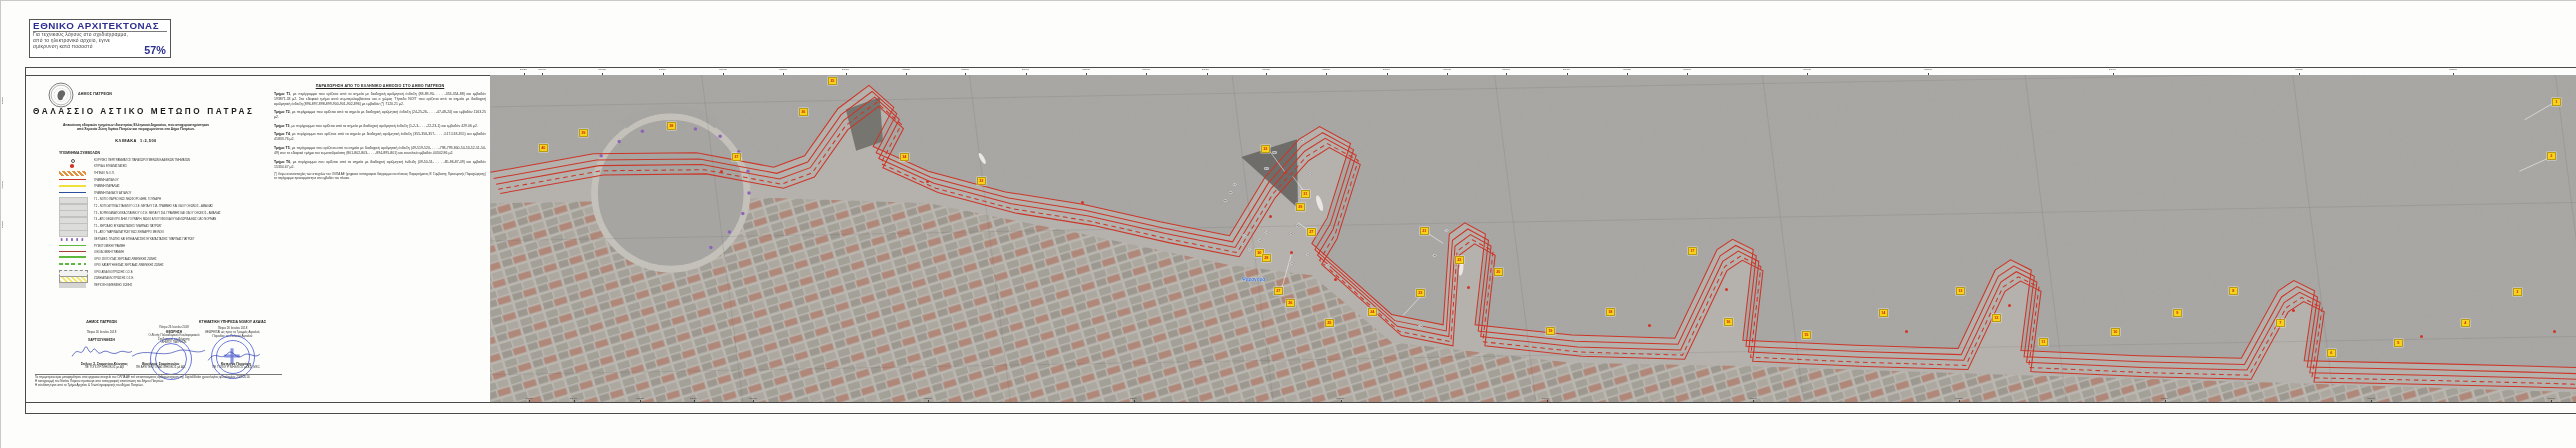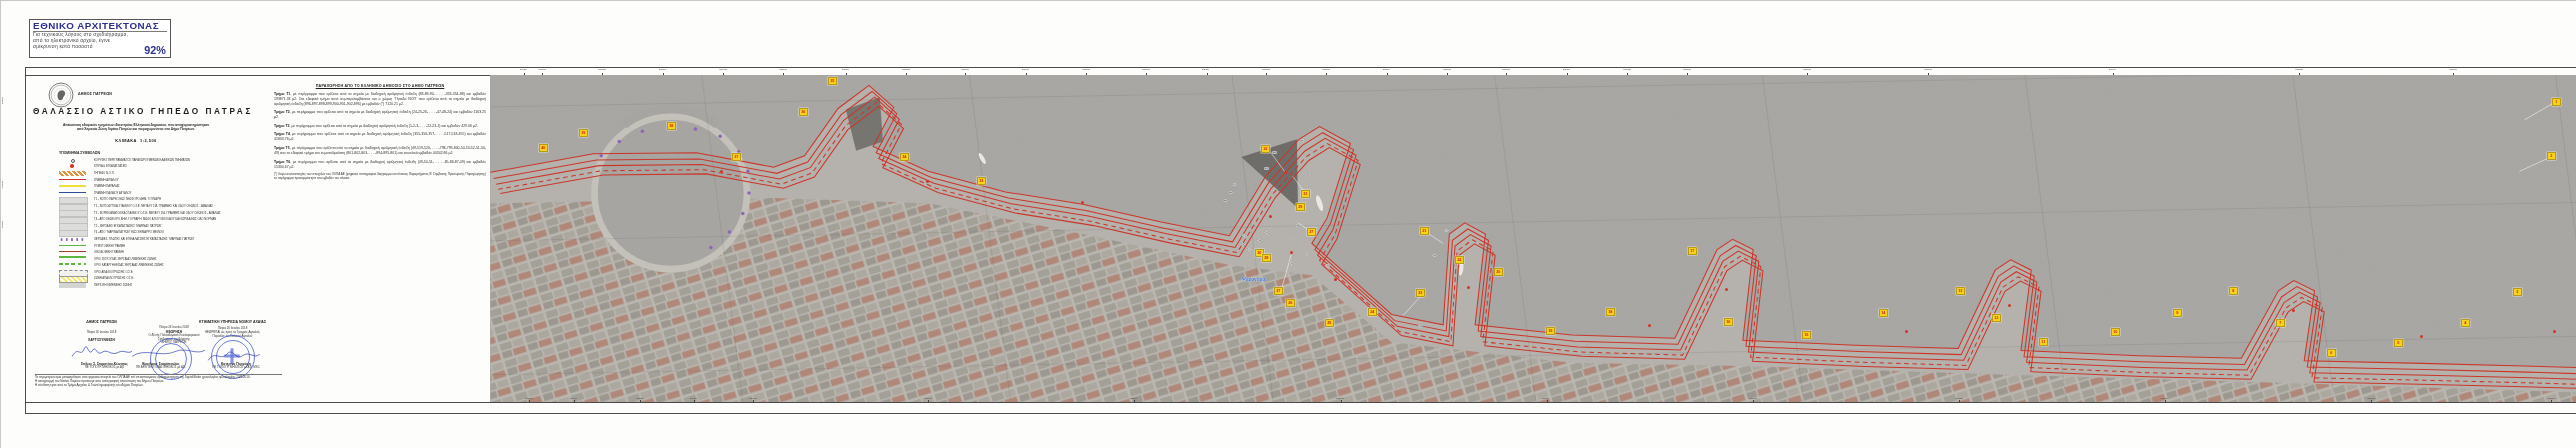--- a/index.html
+++ b/index.html
@@ -69,37 +69,37 @@
 </head>
 <body>
 
 <div class="sheet">
 
   <div class="abs po-stamp">
     <div class="po-title">ΕΘΝΙΚΟ ΑΡΧΙΤΕΚΤΟΝΑΣ</div>
     <div class="po-line">Για τεχνικούς λόγους στο σχεδιάγραμμα,</div>
     <div class="po-line">από το ηλεκτρονικό αρχείο, έγινε</div>
     <div class="po-line">σμίκρυνση κατά ποσοστό</div>
-    <div class="po-pct">92%</div>
+    <div class="po-pct">57%</div>
   </div>
 
   <div class="abs frame-outer"></div>
   <div class="abs hline" style="left:24px;top:74px;width:3385px;"></div>
   <div class="abs hline" style="left:24px;top:401px;width:3385px;"></div>
   <div class="abs vline" style="left:489px;top:74px;height:327px;"></div>
 
   <div>
     <svg class="abs seal" viewBox="0 0 50 50">
       <circle cx="25" cy="25" r="23" fill="none" stroke="#555" stroke-width="1.5"></circle>
       <circle cx="25" cy="25" r="19" fill="none" stroke="#555" stroke-width="0.8"></circle>
       <path d="M20,33 C17,28 18,20 23,17 C28,14 33,17 33,22 C33,26 30,27 29,30 C28,32 29,33 27,34 C24,35.5 21,35 20,33 Z" fill="#666"></path>
       <circle cx="25" cy="25" r="13" fill="none" stroke="#777" stroke-width="0.6" stroke-dasharray="1.5 1.5"></circle>
     </svg>
     <div class="abs muni-label">ΔΗΜΟΣ ΠΑΤΡΕΩΝ</div>
-    <div class="abs tb-title" style="top: 106px;">ΘΑΛΑΣΣΙΟ ΑΣΤΙΚΟ ΓΗΠΕΔΟ ΠΑΤΡΑΣ</div>
+    <div class="abs tb-title" style="top: 106px;">ΘΑΛΑΣΣΙΟ ΑΣΤΙΚΟ ΜΕΤΩΠΟ ΠΑΤΡΑΣ</div>
     <div class="abs tb-sub">
       <div>Απεικόνιση εδαφικών τμημάτων ιδιοκτησίας  Ελληνικού Δημοσίου, που αποχαρακτηρίστηκαν</div>
       <div>από Χερσαία Ζώνη Λιμένα Πατρών και παραχωρούνται στο Δήμο Πατρέων.</div>
     </div>
     <div class="abs tb-scale">
       <span>ΚΛΙΜΑΚΑ</span>&nbsp;&nbsp;<span>1:2,500</span>
     </div>
 
     <div class="abs leg-title">ΥΠΟΜΝΗΜΑ ΣΥΜΒΟΛΩΝ</div>
     <div class="abs leg-list">

